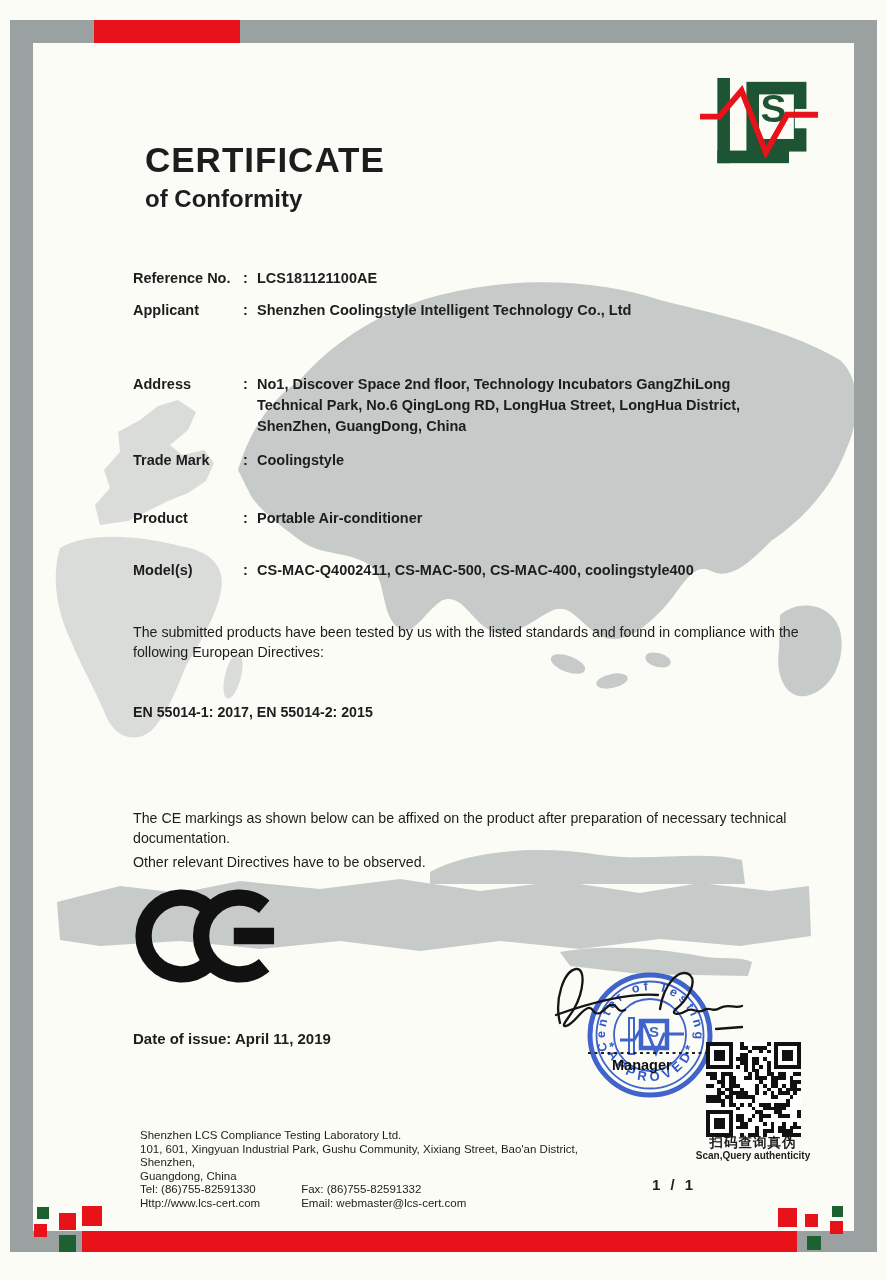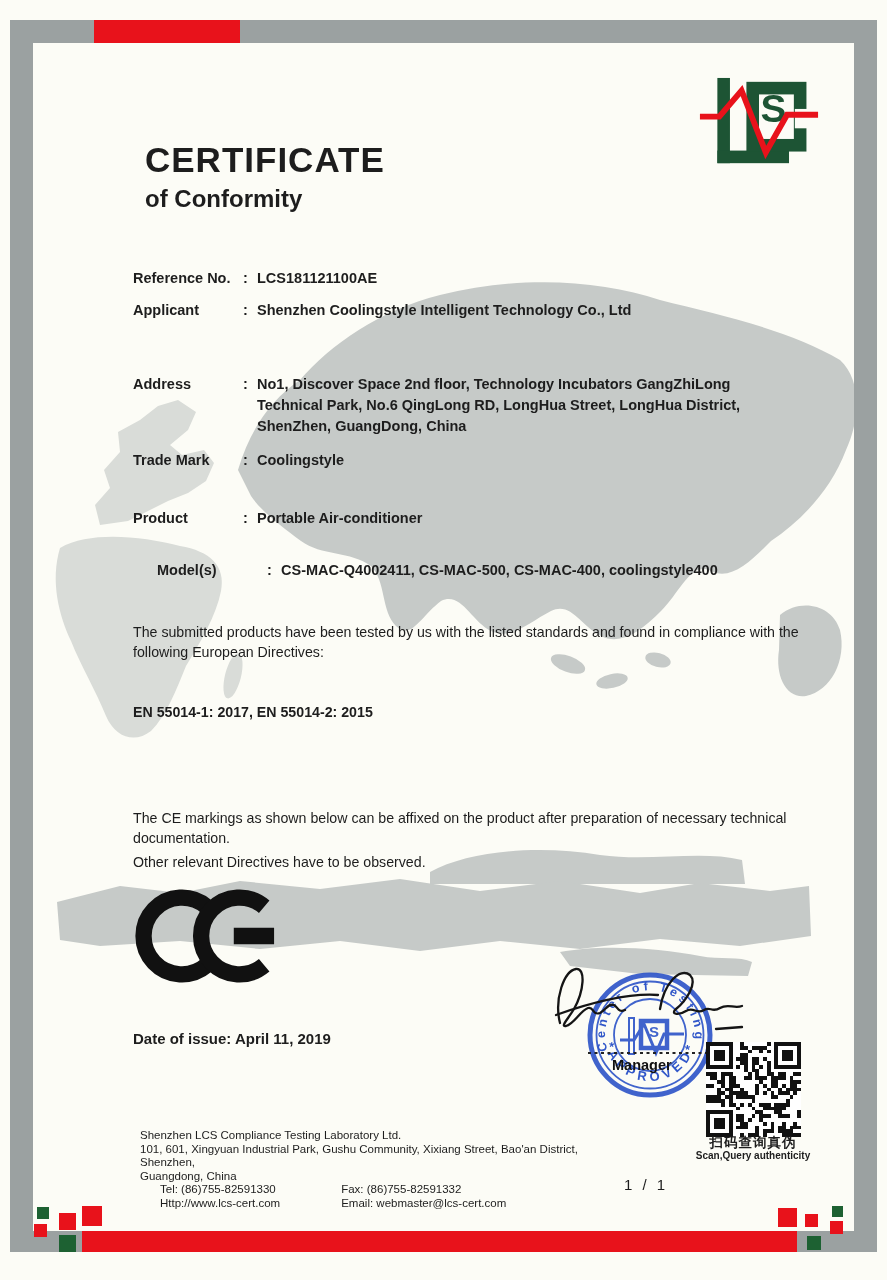--- a/index.html
+++ b/index.html
@@ -34,23 +34,23 @@
   .body-p{position:absolute;left:133px;width:690px;font-size:14.2px;line-height:20px;margin:0;}
   .bold{font-weight:bold;}
   
   .ce{position:absolute;left:134px;top:884px;}
   .date-issue{position:absolute;left:133px;top:1030px;font-size:15px;font-weight:bold;}
   .stamp{position:absolute;left:540px;top:953px;}
   .qr-box{position:absolute;left:706px;top:1042px;width:95px;height:95px;}
   .qr-zh{position:absolute;left:688px;top:1134px;width:130px;text-align:center;font-size:13.5px;font-weight:bold;letter-spacing:1px;}
   .qr-en{position:absolute;left:676px;top:1150px;width:154px;text-align:center;font-size:10px;font-weight:bold;}
   .footer{position:absolute;left:140px;top:1129px;width:470px;font-size:11.5px;line-height:13.6px;}
-  .frow span{display:inline-block;margin-left:20px;}
+  .frow span{display:inline-block;}
   .fcell{width:158px;}
-  .pagenum{position:absolute;left:624px;top:1176px;font-size:15px;font-weight:normal;letter-spacing:3px;}
+  .pagenum{position:absolute;left:652px;top:1176px;font-size:15px;font-weight:bold;letter-spacing:3px;}
 </style>
 </head>
 <body>
 
 <div class="page">
 
   <svg class="map" width="887" height="1280" viewBox="0 0 887 1280">
     <g fill="#d9dcd8" stroke="none">
       <path d="M100,525 L95,505 110,488 104,470 120,452 118,432 140,420 158,406 178,400 196,412 188,430 170,445 182,455 204,450 214,463 206,481 188,493 168,501 148,511 128,521 Z"></path>
       <path d="M60,548 C90,531 140,536 180,546 C210,551 226,566 221,591 C216,616 201,641 186,666 C176,691 166,716 151,731 C136,743 116,739 106,716 C96,691 81,666 71,641 C59,616 50,581 60,548 Z"></path>
@@ -118,21 +118,21 @@
   <div class="field" style="top:450px;">
     <span class="flabel">Trade Mark</span>
       <span class="fcolon">:</span>
       <span class="fvalue">Coolingstyle</span>
   </div>
   <div class="field" style="top:508px;">
     <span class="flabel">Product</span>
       <span class="fcolon">:</span>
       <span class="fvalue">Portable Air-conditioner</span>
   </div>
-  <div class="field" style="top:560px;margin-left:24px;">
+  <div class="field" style="top:560px;">
     <span class="flabel">Model(s)</span>
       <span class="fcolon">:</span>
       <span class="fvalue">CS-MAC-Q4002411, CS-MAC-500, CS-MAC-400, coolingstyle400</span>
   </div>
 
   <p class="body-p" style="top:622px;">The submitted products have been tested by us with the listed standards and found in compliance with the following European Directives:</p>
   <p class="body-p bold" style="top:702px;">EN 55014-1: 2017, EN 55014-2: 2015</p>
   <p class="body-p" style="top:808px;">The CE markings as shown below can be affixed on the product after preparation of necessary technical documentation.</p>
   <p class="body-p" style="top:852px;">Other relevant Directives have to be observed.</p>
 

